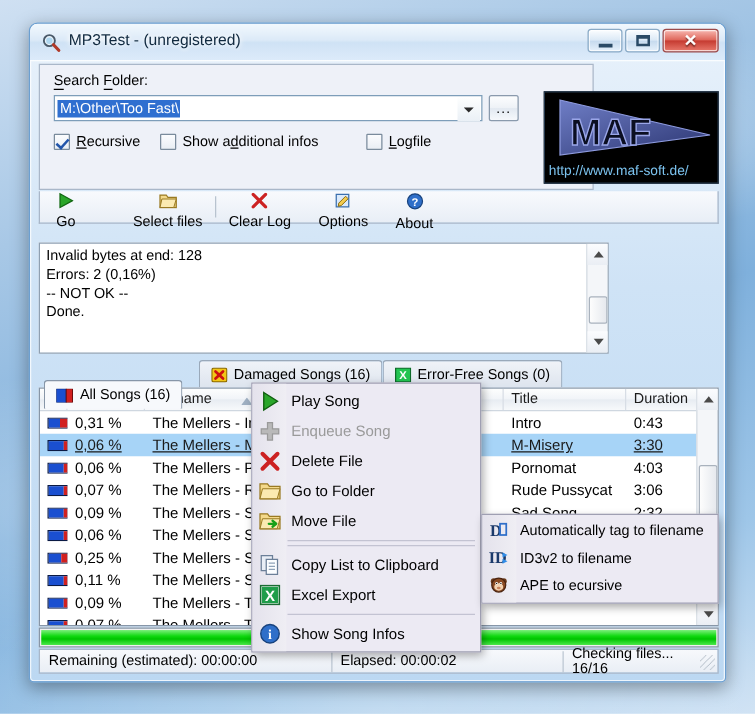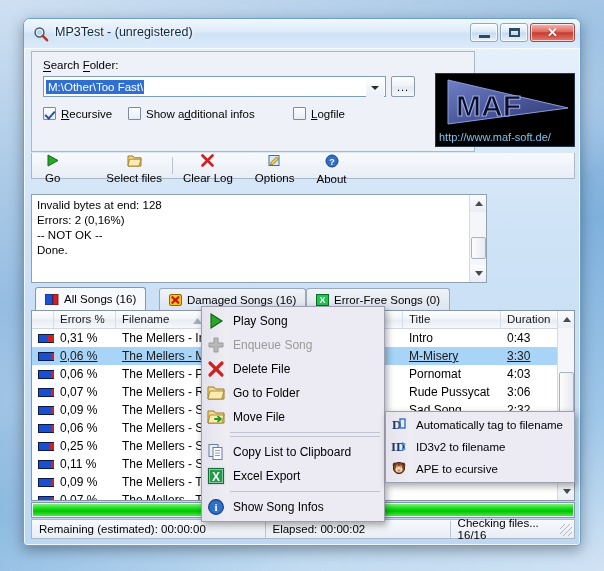--- a/index.html
+++ b/index.html
@@ -416,21 +416,21 @@
             <span class="sb-up"></span>
           </div>
         <div class="sb-thumb" style="top:42px;"></div>
         <div class="sb-arrow" style="position:absolute;bottom:0;">
             <span class="sb-dn"></span>
           </div>
       </div>
     </div>
 
     <div class="tabstrip">
-      <div class="tab active" style="left:4px;">
+      <div class="tab active" style="left:4px;margin-top:17px;">
         <span class="ic">
           <svg width="14" height="11" viewBox="0 0 14 11">
             <rect x="0" y="0" width="8" height="11" fill="#1a4fd0" stroke="#0a2470" stroke-width=".8"></rect>
             <rect x="8" y="0" width="5" height="11" fill="#d12020" stroke="#6e0c0c" stroke-width=".8"></rect>
           </svg>
         </span>
         <span>All Songs (16)</span>
       </div>
       <div class="tab" style="left:128px;">
         <span class="ic">

